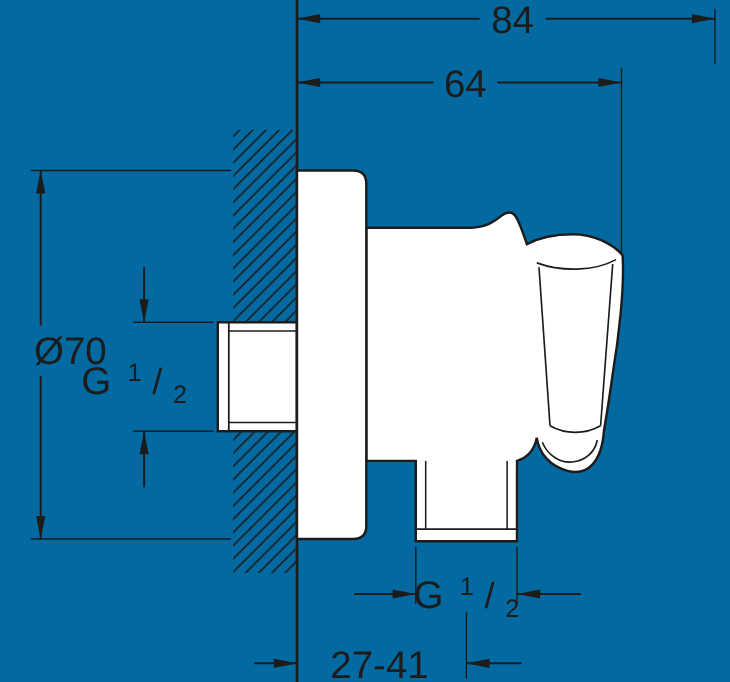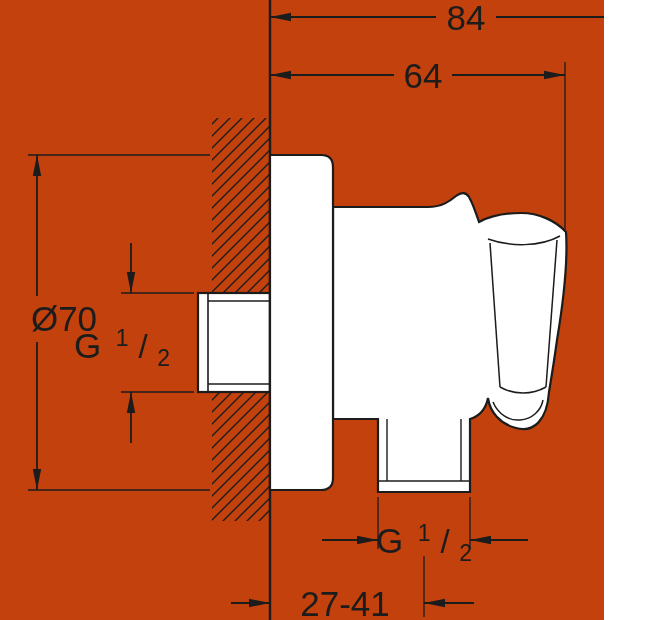--- a/index.html
+++ b/index.html
@@ -3,23 +3,23 @@
 <meta charset="utf-8">
 <style>
   html, body {
     margin: 0;
     padding: 0;
     background: #ffffff;
     font-family: "Liberation Sans", sans-serif;
   }
   .stage {
     position: relative;
-    width: 604px;
+    width: 664px;
     height: 620px;
-    background: #c2410c;
+    background: #0369a1;
     overflow: hidden;
   }
   svg { display: block; }
   text {
     fill: #1c1c1c;
     font-family: "Liberation Sans", sans-serif;
   }
   .dim-text { font-size: 35px; }
   .frac-num, .frac-den { font-size: 23px; }
   .frac-slash { font-size: 33px; }

